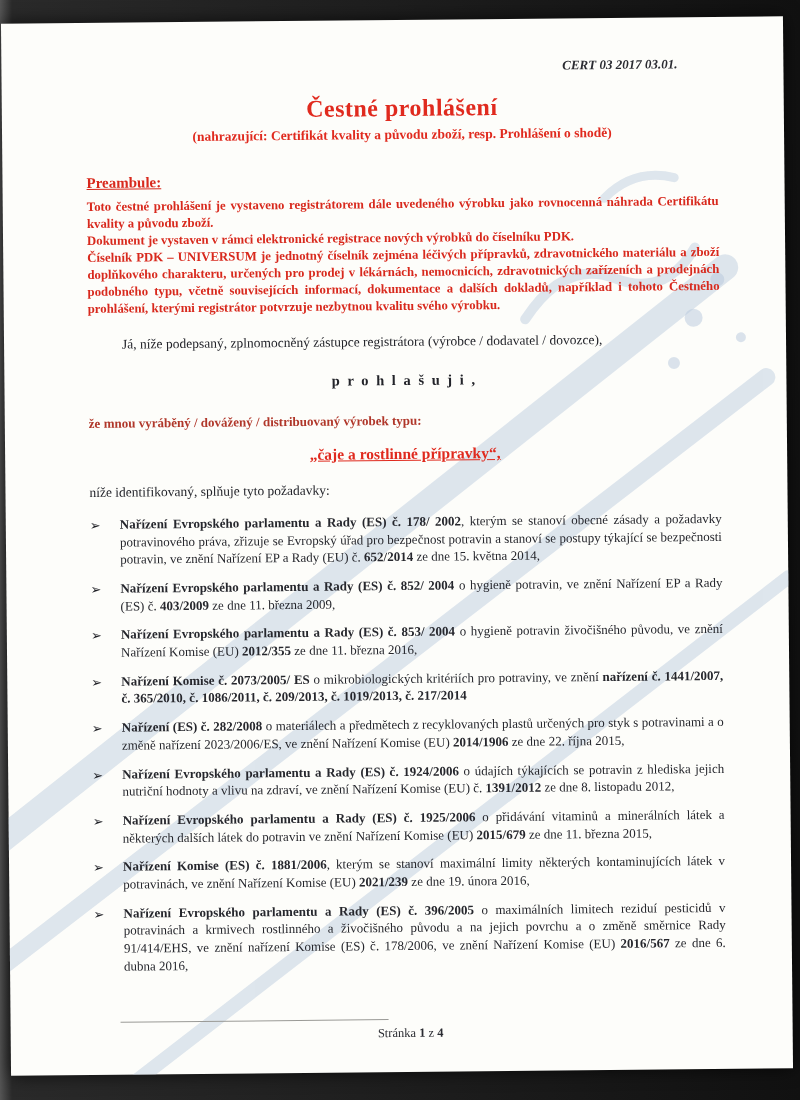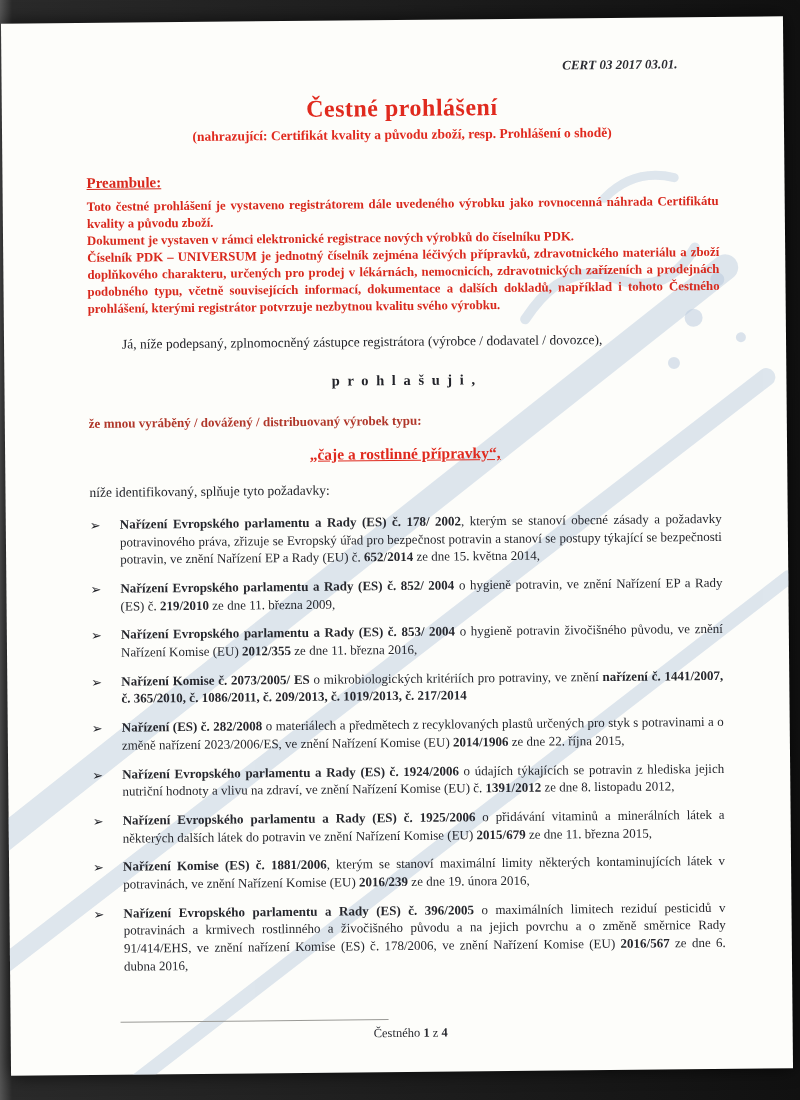--- a/index.html
+++ b/index.html
@@ -117,21 +117,21 @@
 
     <div class="req-intro">níže identifikovaný, splňuje tyto požadavky:</div>
 
     <div class="req-list">
         <div class="req-item">
           <span class="marker">➢</span>
           <span class="req-body"><span class="b">Nařízení Evropského parlamentu a Rady (ES) č. 178/ 2002</span><span>, kterým se stanoví obecné zásady a požadavky potravinového práva, zřizuje se Evropský úřad pro bezpečnost potravin a stanoví se postupy týkající se bezpečnosti potravin, ve znění Nařízení EP a Rady (EU) č. </span><span class="b">652/2014</span><span> ze dne 15. května 2014,</span></span>
         </div>
         <div class="req-item">
           <span class="marker">➢</span>
-          <span class="req-body"><span class="b">Nařízení Evropského parlamentu a Rady (ES) č. 852/ 2004</span><span> o hygieně potravin, ve znění Nařízení EP a Rady (ES) č. </span><span class="b">219/2010</span><span> ze dne 11. března 2009,</span></span>
+          <span class="req-body"><span class="b">Nařízení Evropského parlamentu a Rady (ES) č. 852/ 2004</span><span> o hygieně potravin, ve znění Nařízení EP a Rady (ES) č. </span><span class="b">403/2009</span><span> ze dne 11. března 2009,</span></span>
         </div>
         <div class="req-item">
           <span class="marker">➢</span>
           <span class="req-body"><span class="b">Nařízení Evropského parlamentu a Rady (ES) č. 853/ 2004</span><span> o hygieně potravin živočišného původu, ve znění Nařízení Komise (EU) </span><span class="b">2012/355</span><span> ze dne 11. března 2016,</span></span>
         </div>
         <div class="req-item">
           <span class="marker">➢</span>
           <span class="req-body"><span class="b">Nařízení Komise č. 2073/2005/ ES</span><span> o mikrobiologických kritériích pro potraviny, ve znění </span><span class="b">nařízení č. 1441/2007, č. 365/2010, č. 1086/2011, č. 209/2013, č. 1019/2013, č. 217/2014</span></span>
         </div>
         <div class="req-item">
@@ -141,27 +141,27 @@
         <div class="req-item">
           <span class="marker">➢</span>
           <span class="req-body"><span class="b">Nařízení Evropského parlamentu a Rady (ES) č. 1924/2006</span><span> o údajích týkajících se potravin z hlediska jejich nutriční hodnoty a vlivu na zdraví, ve znění Nařízení Komise (EU) č. </span><span class="b">1391/2012</span><span> ze dne 8. listopadu 2012,</span></span>
         </div>
         <div class="req-item">
           <span class="marker">➢</span>
           <span class="req-body"><span class="b">Nařízení Evropského parlamentu a Rady (ES) č. 1925/2006</span><span> o přidávání vitaminů a minerálních látek a některých dalších látek do potravin ve znění Nařízení Komise (EU) </span><span class="b">2015/679</span><span> ze dne 11. března 2015,</span></span>
         </div>
         <div class="req-item">
           <span class="marker">➢</span>
-          <span class="req-body"><span class="b">Nařízení Komise (ES) č. 1881/2006</span><span>, kterým se stanoví maximální limity některých kontaminujících látek v potravinách, ve znění Nařízení Komise (EU) </span><span class="b">2016/239</span><span> ze dne 19. února 2016,</span></span>
+          <span class="req-body"><span class="b">Nařízení Komise (ES) č. 1881/2006</span><span>, kterým se stanoví maximální limity některých kontaminujících látek v potravinách, ve znění Nařízení Komise (EU) </span><span class="b">2021/239</span><span> ze dne 19. února 2016,</span></span>
         </div>
         <div class="req-item">
           <span class="marker">➢</span>
           <span class="req-body"><span class="b">Nařízení Evropského parlamentu a Rady (ES) č. 396/2005</span><span> o maximálních limitech reziduí pesticidů v potravinách a krmivech rostlinného a živočišného původu a na jejich povrchu a o změně směrnice Rady 91/414/EHS, ve znění nařízení Komise (ES) č. 178/2006, ve znění Nařízení Komise (EU) </span><span class="b">2016/567</span><span> ze dne 6. dubna 2016,</span></span>
         </div>
       </div>
 
     <div class="footer-line"></div>
     <div class="footer">
-      <span>Čestného </span><span class="b">1</span><span> z </span><span class="b">4</span>
+      <span>Stránka </span><span class="b">1</span><span> z </span><span class="b">4</span>
     </div>
 
   </div>
 </div>
 
 </body></html>

